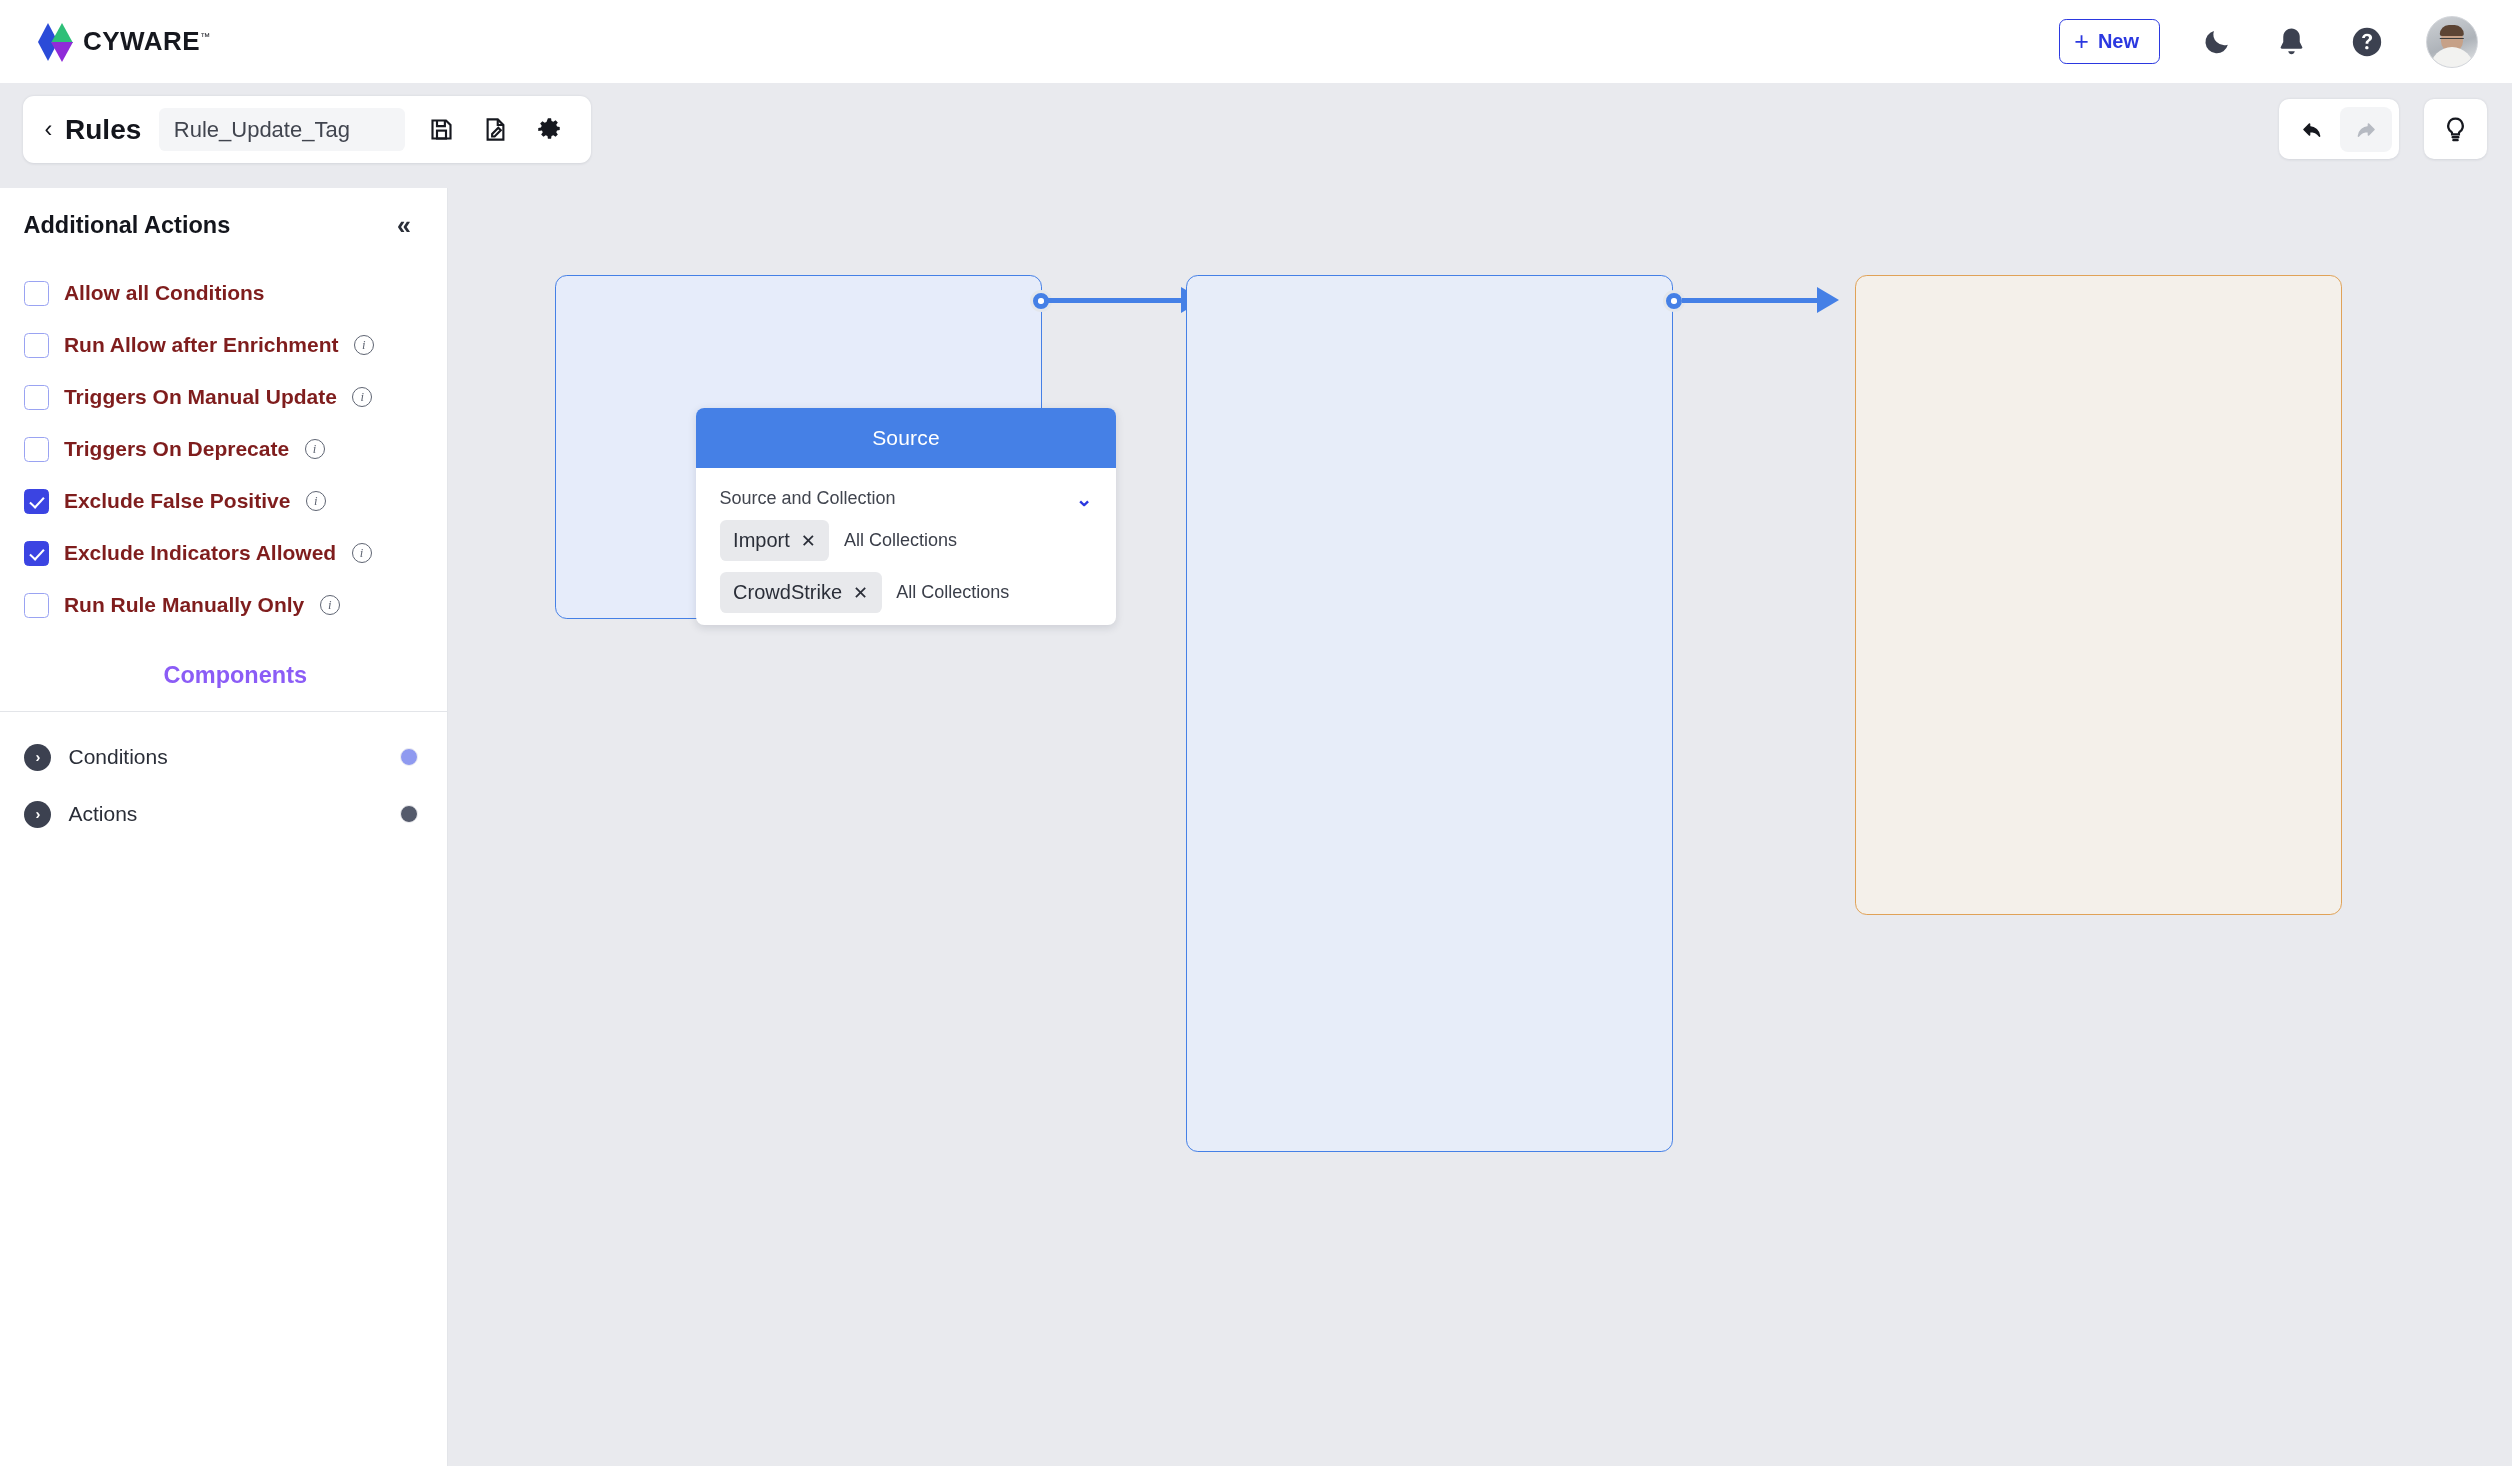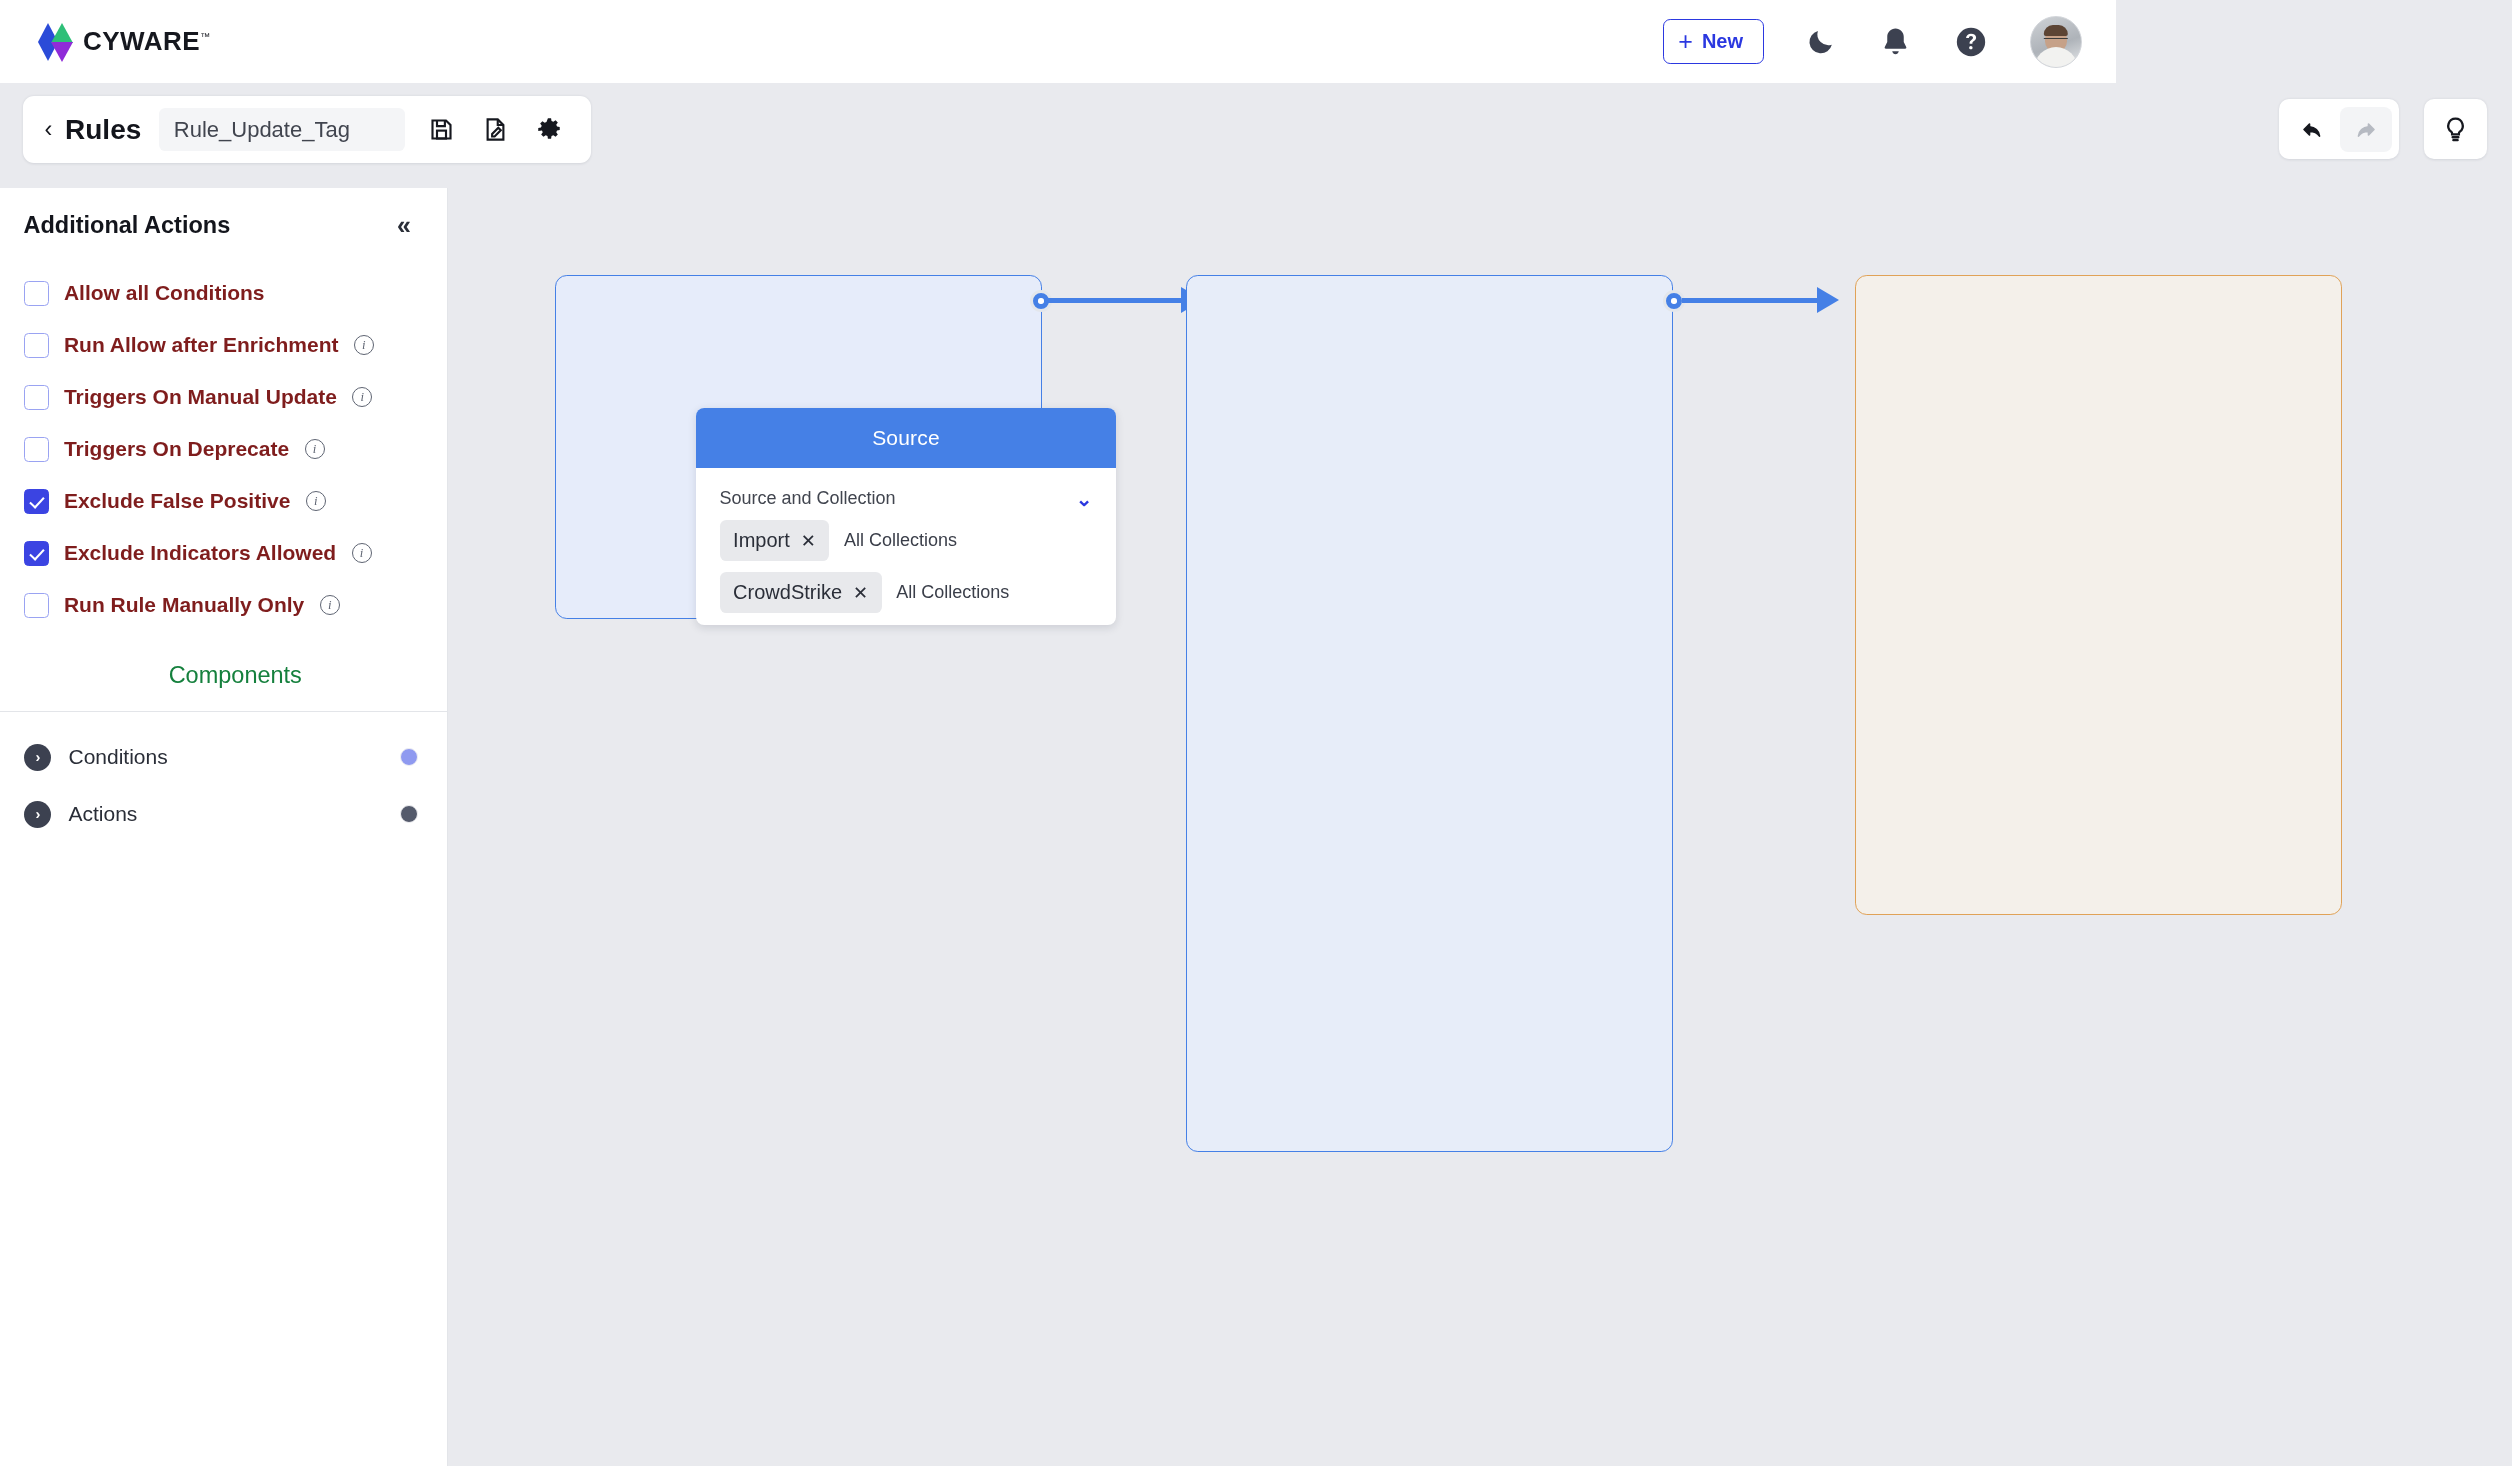--- a/index.html
+++ b/index.html
@@ -6,21 +6,21 @@
   html,body { width:2512px; height:1467px; overflow:hidden; }
   body {
     font-family:"Liberation Sans", sans-serif;
     background:#E9EAEE;
     color:#2F3441;
     -webkit-font-smoothing:antialiased;
   }
 
   
   .topbar {
-    position:absolute; top:0; left:0; width:2116px; height:83px;
+    position:absolute; top:0; left:0; width:2512px; height:83px;
     background:#FFFFFF; display:flex; align-items:center;
   }
   .logo-wrap { display:flex; align-items:center; gap:9px; margin-left:38px; }
   .logo-mark { width:36px; height:38px; position:relative; }
   .logo-mark .tri { position:absolute; width:0; height:0; }
   .lt-blue  { left:0;  top:0;  border-left:10px solid transparent; border-right:10px solid transparent; border-bottom:19px solid #2B4BD8; }
   .lt-blue2 { left:0;  top:19px; border-left:10px solid transparent; border-right:10px solid transparent; border-top:19px solid #2B4BD8; }
   .lt-green { left:12.7px; top:0; border-left:11px solid transparent; border-right:11px solid transparent; border-bottom:20px solid #2EBF78; }
   .lt-purp  { left:12.7px; top:19px; border-left:11px solid transparent; border-right:11px solid transparent; border-top:20px solid #8F2BD8; }
   .logo-text { font-size:26px; font-weight:700; letter-spacing:0.5px; color:#16181F; }
@@ -115,21 +115,21 @@
     content:""; position:absolute; left:8.1px; top:3.6px; width:6.3px; height:11.8px;
     border:solid #fff; border-width:0 2.7px 2.7px 0; transform:rotate(43deg);
   }
   .check-label { font-size:21px; font-weight:700; color:#7f1d1d; }
   .info-i {
     width:20px; height:20px; border-radius:50%; border:1.4px solid #5E6472;
     display:inline-flex; align-items:center; justify-content:center;
     font-size:12.7px; font-style:italic; font-family:"Liberation Serif",serif;
     color:#5E6472; flex:none; cursor:pointer;
   }
-  .comp-title { font-size:23.5px; font-weight:400; color:#15803d; padding:31px 0 22px 23.5px; }
+  .comp-title { font-size:23.5px; font-weight:700; color:#8b5cf6; padding:31px 0 22px 23.5px; }
   .comp-divider { height:0.9px; background:#E3E5E9; }
   .comp-row {
     display:flex; align-items:center; gap:18px;
     padding:0 29px 0 23.5px; height:57px; cursor:pointer;
   }
   .comp-row.first { margin-top:16.3px; }
   .chev-circle {
     width:27px; height:27px; border-radius:50%; background:#3C4150; flex:none;
     display:flex; align-items:center; justify-content:center;
     color:#fff; font-size:14.5px; font-weight:700; padding-left:1.8px;

